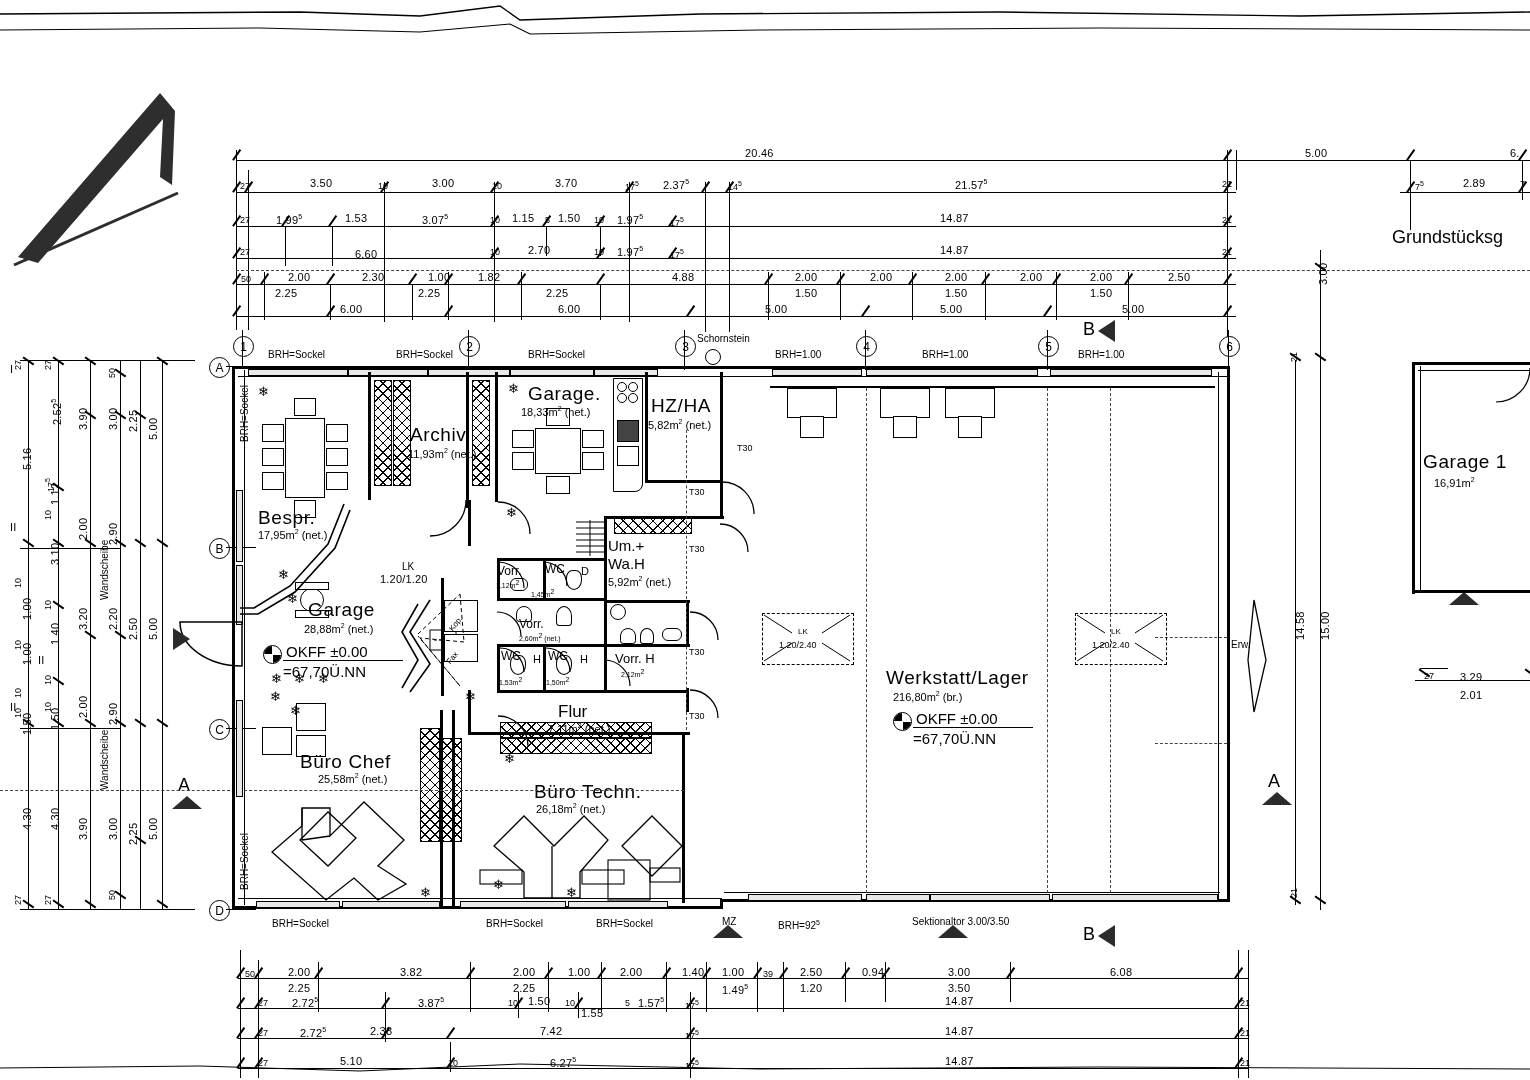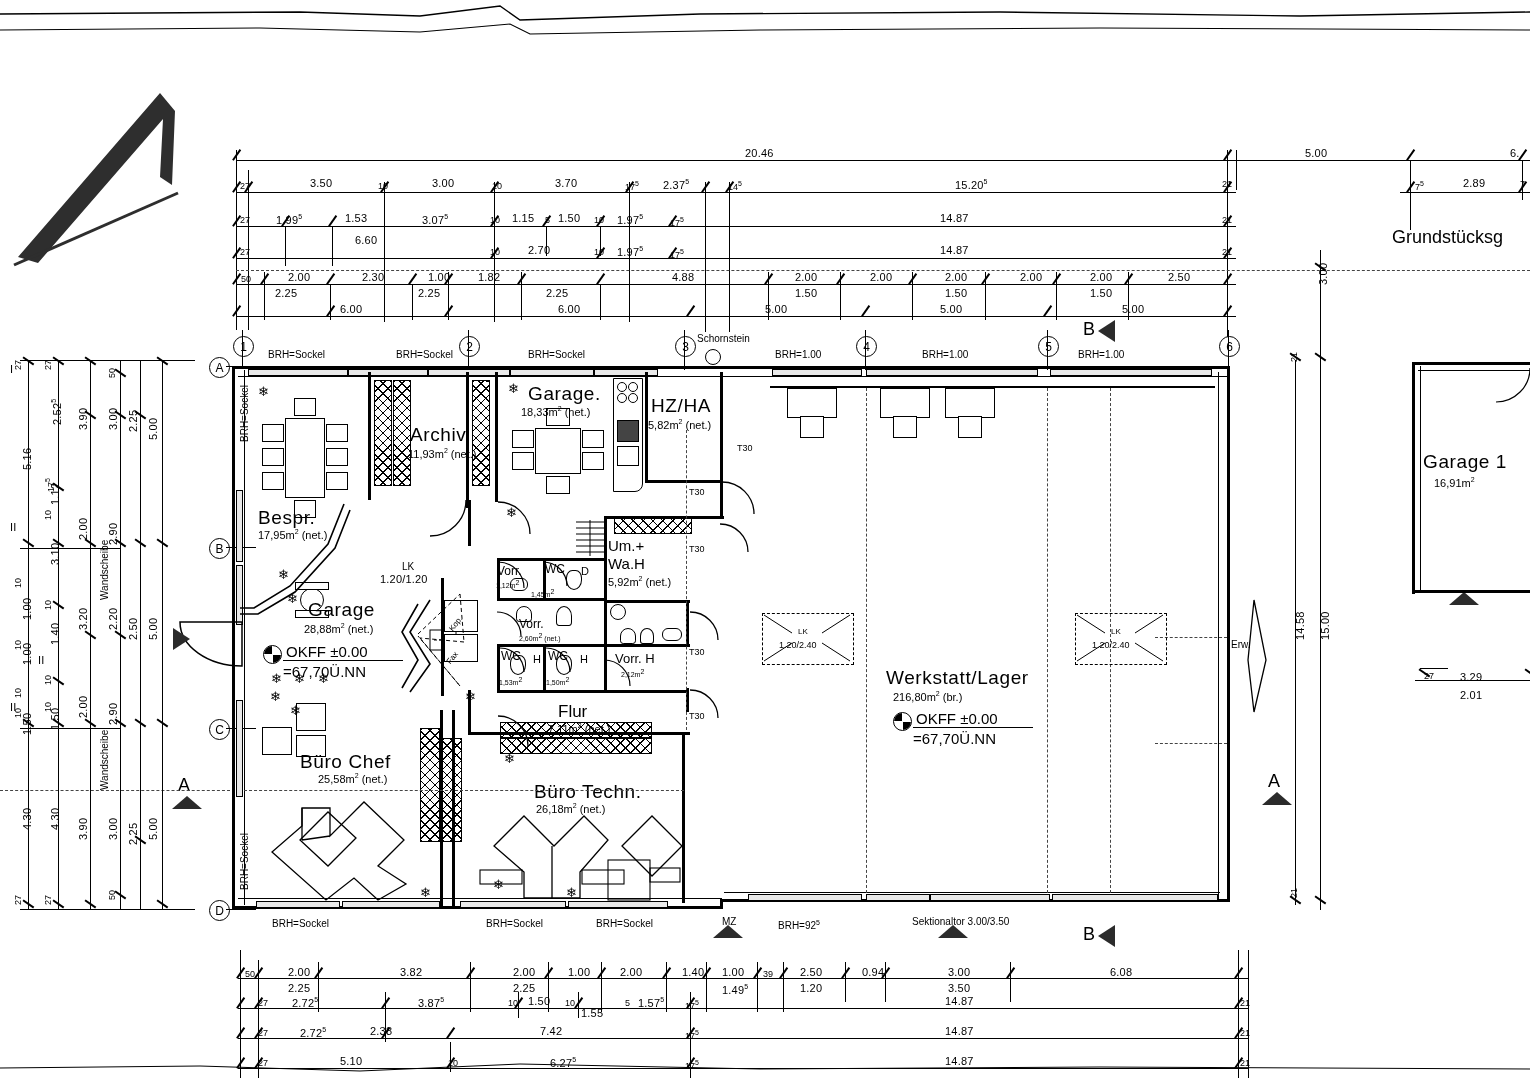--- a/index.html
+++ b/index.html
@@ -100,40 +100,40 @@
       <div class="txt dim" style="left: 745px; top: 148px;"><span>20.46</span></div>
       <div class="txt dimsm" style="left: 240px; top: 182px;"><span>27</span></div>
       <div class="txt dim" style="left: 310px; top: 178px;"><span>3.50</span></div>
       <div class="txt dimsm" style="left: 378px; top: 182px;"><span>10</span></div>
       <div class="txt dim" style="left: 432px; top: 178px;"><span>3.00</span></div>
       <div class="txt dimsm" style="left: 492px; top: 182px;"><span>10</span></div>
       <div class="txt dim" style="left: 555px; top: 178px;"><span>3.70</span></div>
       <div class="txt dimsm" style="left: 625px; top: 180px;"><span>17</span><span class="sup">5</span></div>
       <div class="txt dim" style="left: 663px; top: 178px;"><span>2.37</span><span class="sup">5</span></div>
       <div class="txt dimsm" style="left: 728px; top: 180px;"><span>14</span><span class="sup">5</span></div>
-      <div class="txt dim" style="left: 955px; top: 178px;"><span>15.20</span><span class="sup">5</span></div>
+      <div class="txt dim" style="left: 955px; top: 178px;"><span>21.57</span><span class="sup">5</span></div>
       <div class="txt dimsm" style="left: 1222px; top: 180px;"><span>21</span></div>
       <div class="txt dimsm" style="left: 1415px; top: 180px;"><span>7</span><span class="sup">5</span></div>
       <div class="txt dim" style="left: 1463px; top: 178px;"><span>2.89</span></div>
       <div class="txt dimsm" style="left: 1520px; top: 180px;"><span>7</span></div>
       <div class="txt dimsm" style="left: 240px; top: 216px;"><span>27</span></div>
       <div class="txt dim" style="left: 276px; top: 213px;"><span>1.99</span><span class="sup">5</span></div>
       <div class="txt dim" style="left: 345px; top: 213px;"><span>1.53</span></div>
       <div class="txt dim" style="left: 422px; top: 213px;"><span>3.07</span><span class="sup">5</span></div>
       <div class="txt dimsm" style="left: 490px; top: 216px;"><span>10</span></div>
       <div class="txt dim" style="left: 512px; top: 213px;"><span>1.15</span></div>
       <div class="txt dimsm" style="left: 545px; top: 216px;"><span>5</span></div>
       <div class="txt dim" style="left: 558px; top: 213px;"><span>1.50</span></div>
       <div class="txt dimsm" style="left: 594px; top: 216px;"><span>10</span></div>
       <div class="txt dim" style="left: 617px; top: 213px;"><span>1.97</span><span class="sup">5</span></div>
       <div class="txt dimsm" style="left: 670px; top: 216px;"><span>17</span><span class="sup">5</span></div>
       <div class="txt dim" style="left: 940px; top: 213px;"><span>14.87</span></div>
       <div class="txt dimsm" style="left: 1222px; top: 216px;"><span>21</span></div>
       <div class="txt dimsm" style="left: 240px; top: 248px;"><span>27</span></div>
-      <div class="txt dim" style="left: 355px; top: 235px;"><span>6.60</span></div>
+      <div class="txt dim" style="left: 355px; top: 249px;"><span>6.60</span></div>
       <div class="txt dimsm" style="left: 490px; top: 248px;"><span>10</span></div>
       <div class="txt dim" style="left: 528px; top: 245px;"><span>2.70</span></div>
       <div class="txt dimsm" style="left: 594px; top: 248px;"><span>10</span></div>
       <div class="txt dim" style="left: 617px; top: 245px;"><span>1.97</span><span class="sup">5</span></div>
       <div class="txt dimsm" style="left: 670px; top: 248px;"><span>17</span><span class="sup">5</span></div>
       <div class="txt dim" style="left: 940px; top: 245px;"><span>14.87</span></div>
       <div class="txt dimsm" style="left: 1222px; top: 248px;"><span>21</span></div>
       <div class="txt dimsm" style="left: 241px; top: 275px;"><span>50</span></div>
       <div class="txt dim" style="left: 288px; top: 272px;"><span>2.00</span></div>
       <div class="txt dim" style="left: 362px; top: 272px;"><span>2.30</span></div>

